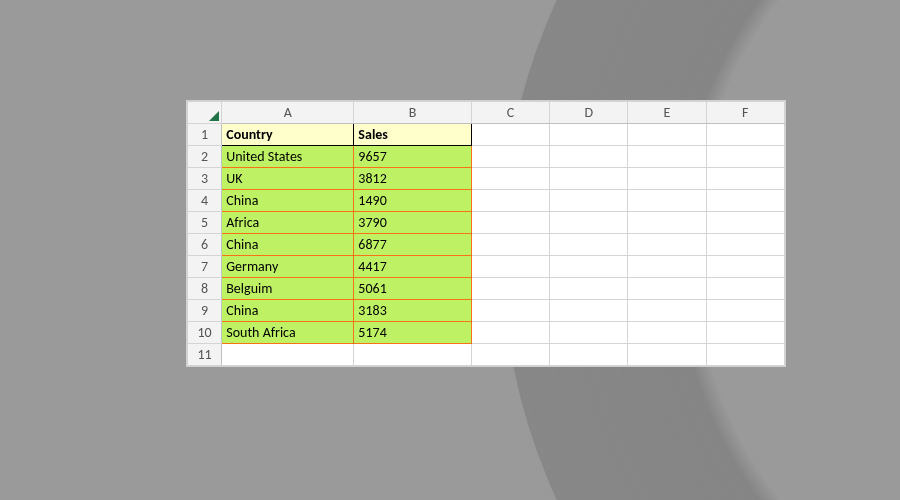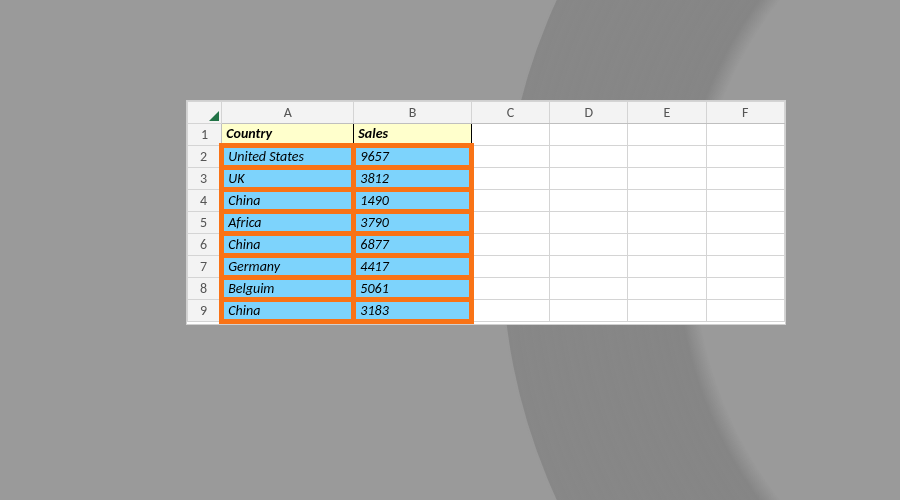--- a/index.html
+++ b/index.html
@@ -69,22 +69,22 @@
     .rowhead {
       width: 28px;
       background: #f3f3f3;
       text-align: center;
       color: #555;
       border-right: 1px solid #bfbfbf;
     }
     .col-A { width: 108px; }
     .col-B { width: 96px; }
     .col-C, .col-D, .col-E, .col-F { width: 64px; }
-    .filled { background: #7dd3fc; border: 5px solid #f97316; font-style: italic; }
-    .yellow { background: #ffffcc; font-weight: bold; border: 1px solid #000; font-style: italic; }
+    .filled { background: #bef264; border: 1px solid #f97316; }
+    .yellow { background: #ffffcc; font-weight: bold; border: 1px solid #000; }
     .num { }
     .txt { text-align: left; }
   </style>
 </head>
 <body>
 
 <div class="arc"></div>
 
 <div class="sheet">
   <table>
@@ -183,15 +183,33 @@
         </tr>
         <tr>
           <td class="rowhead">9</td>
           <td class="filled txt">China</td>
           <td class="filled num">3183</td>
           <td></td>
           <td></td>
           <td></td>
           <td></td>
         </tr>
+        <tr>
+          <td class="rowhead">10</td>
+          <td class="filled txt">South Africa</td>
+          <td class="filled num">5174</td>
+          <td></td>
+          <td></td>
+          <td></td>
+          <td></td>
+        </tr>
+        <tr>
+          <td class="rowhead">11</td>
+          <td class="txt"></td>
+          <td class=""></td>
+          <td></td>
+          <td></td>
+          <td></td>
+          <td></td>
+        </tr>
       </tbody>
   </table>
 </div>
 
 </body></html>

